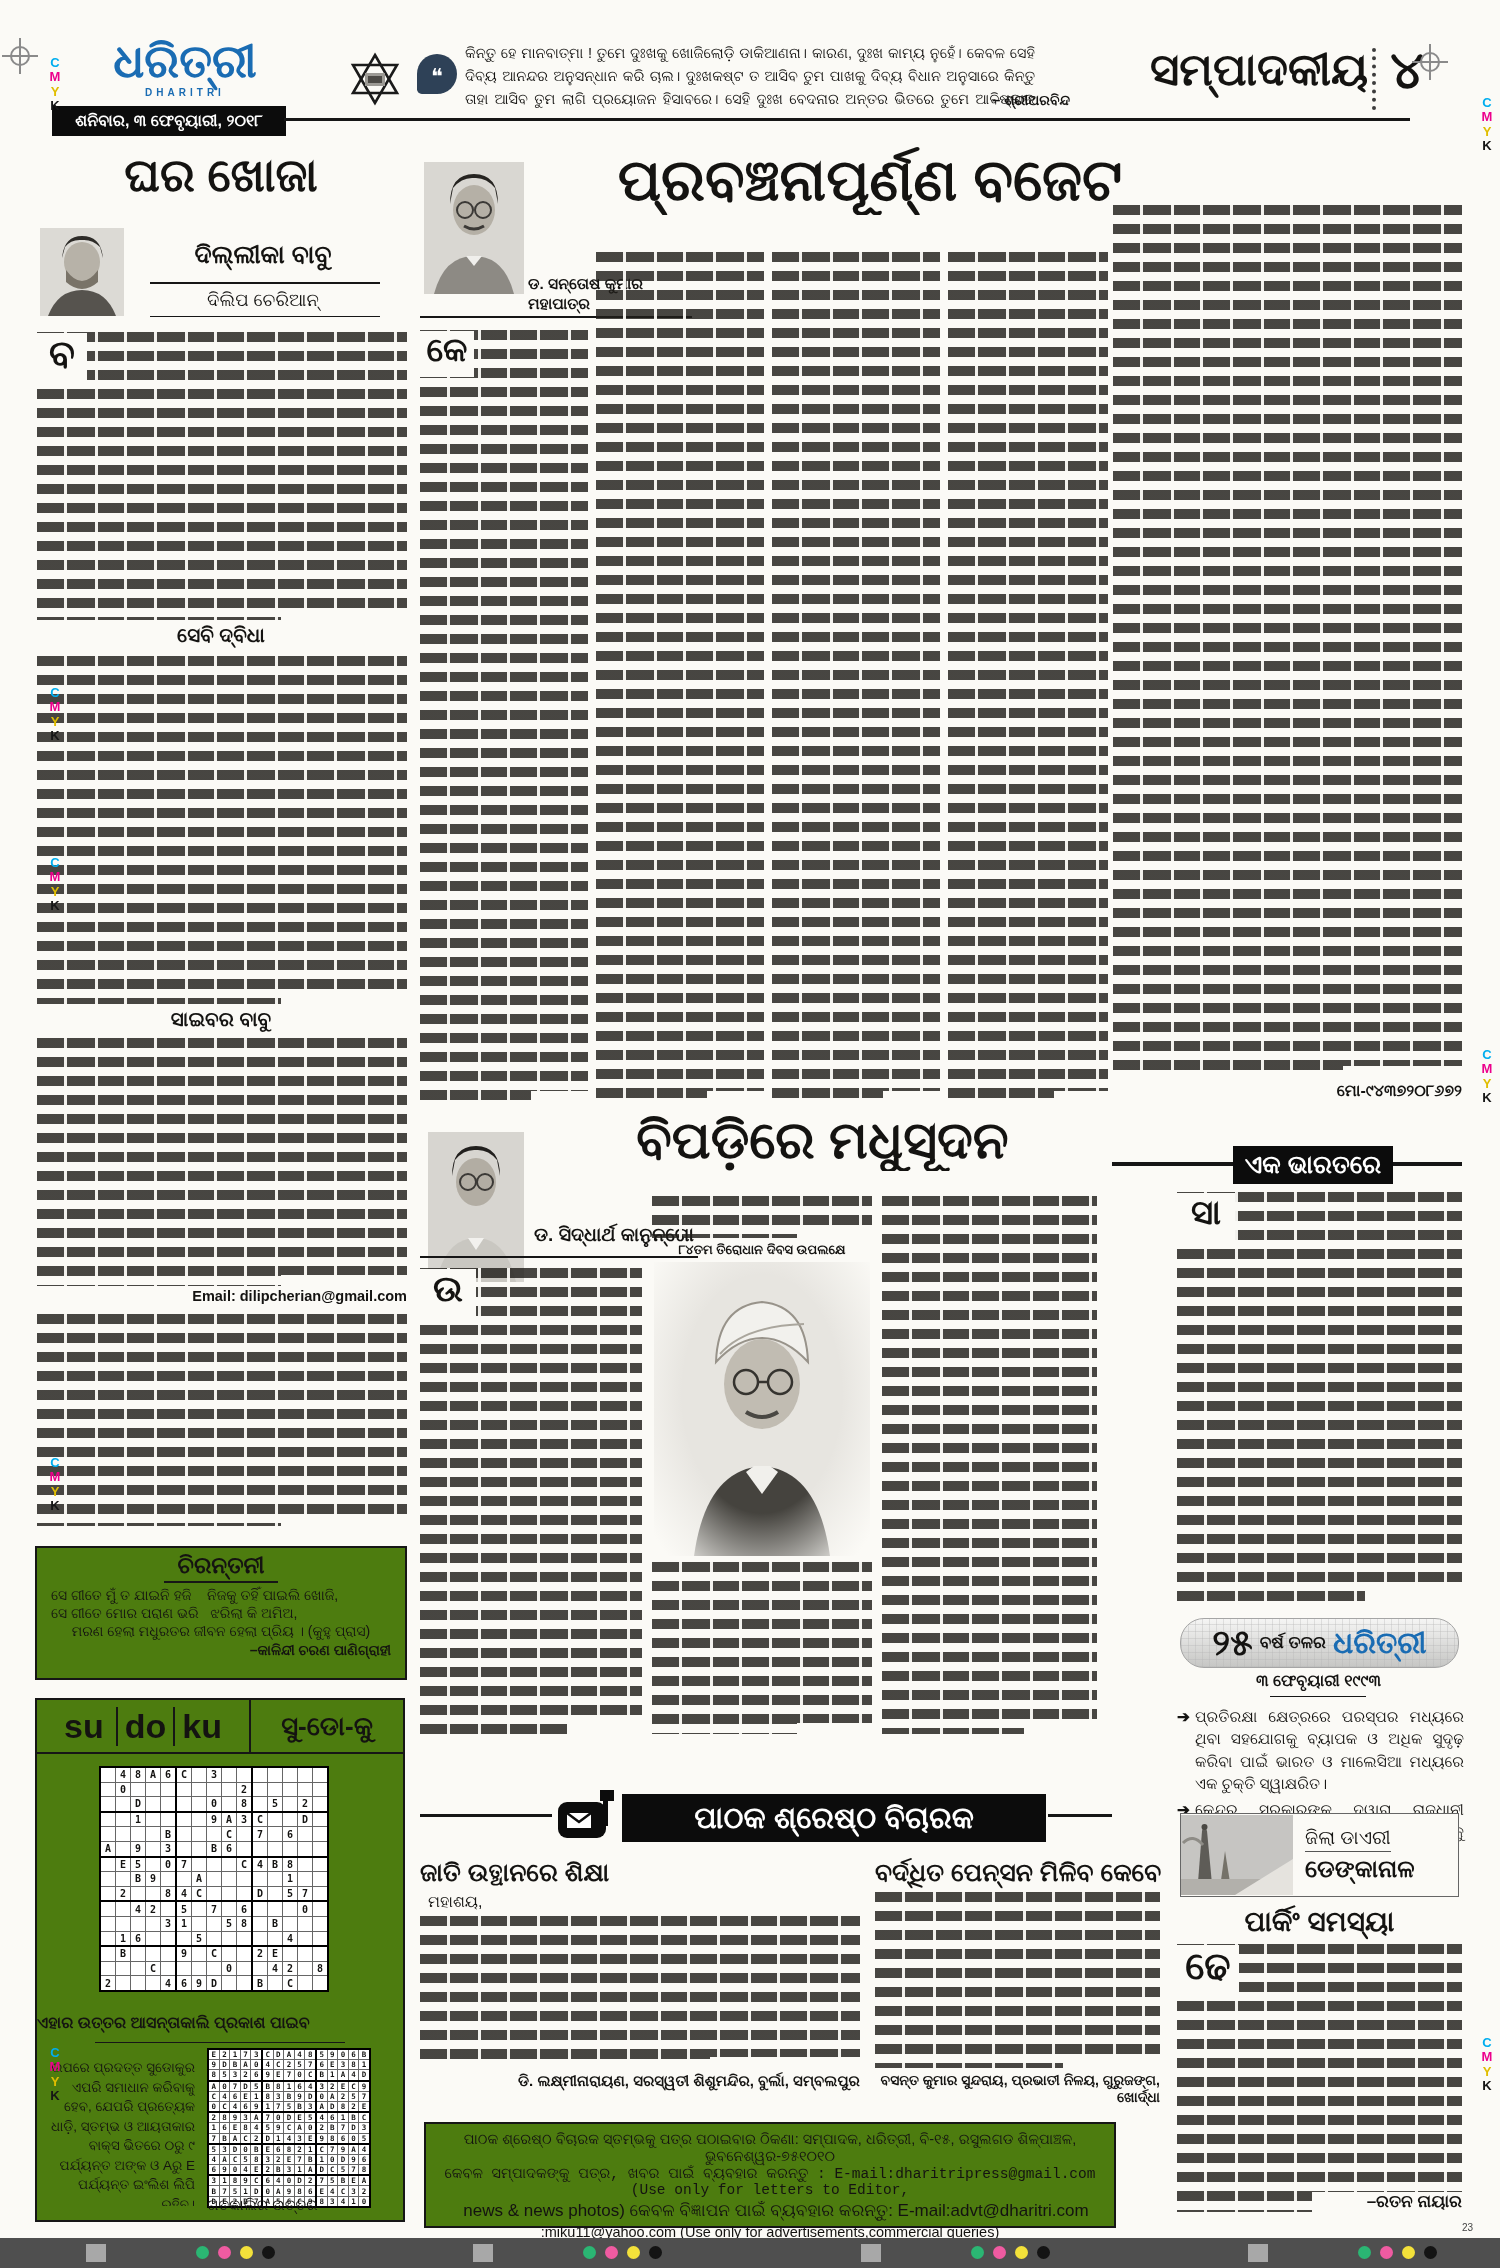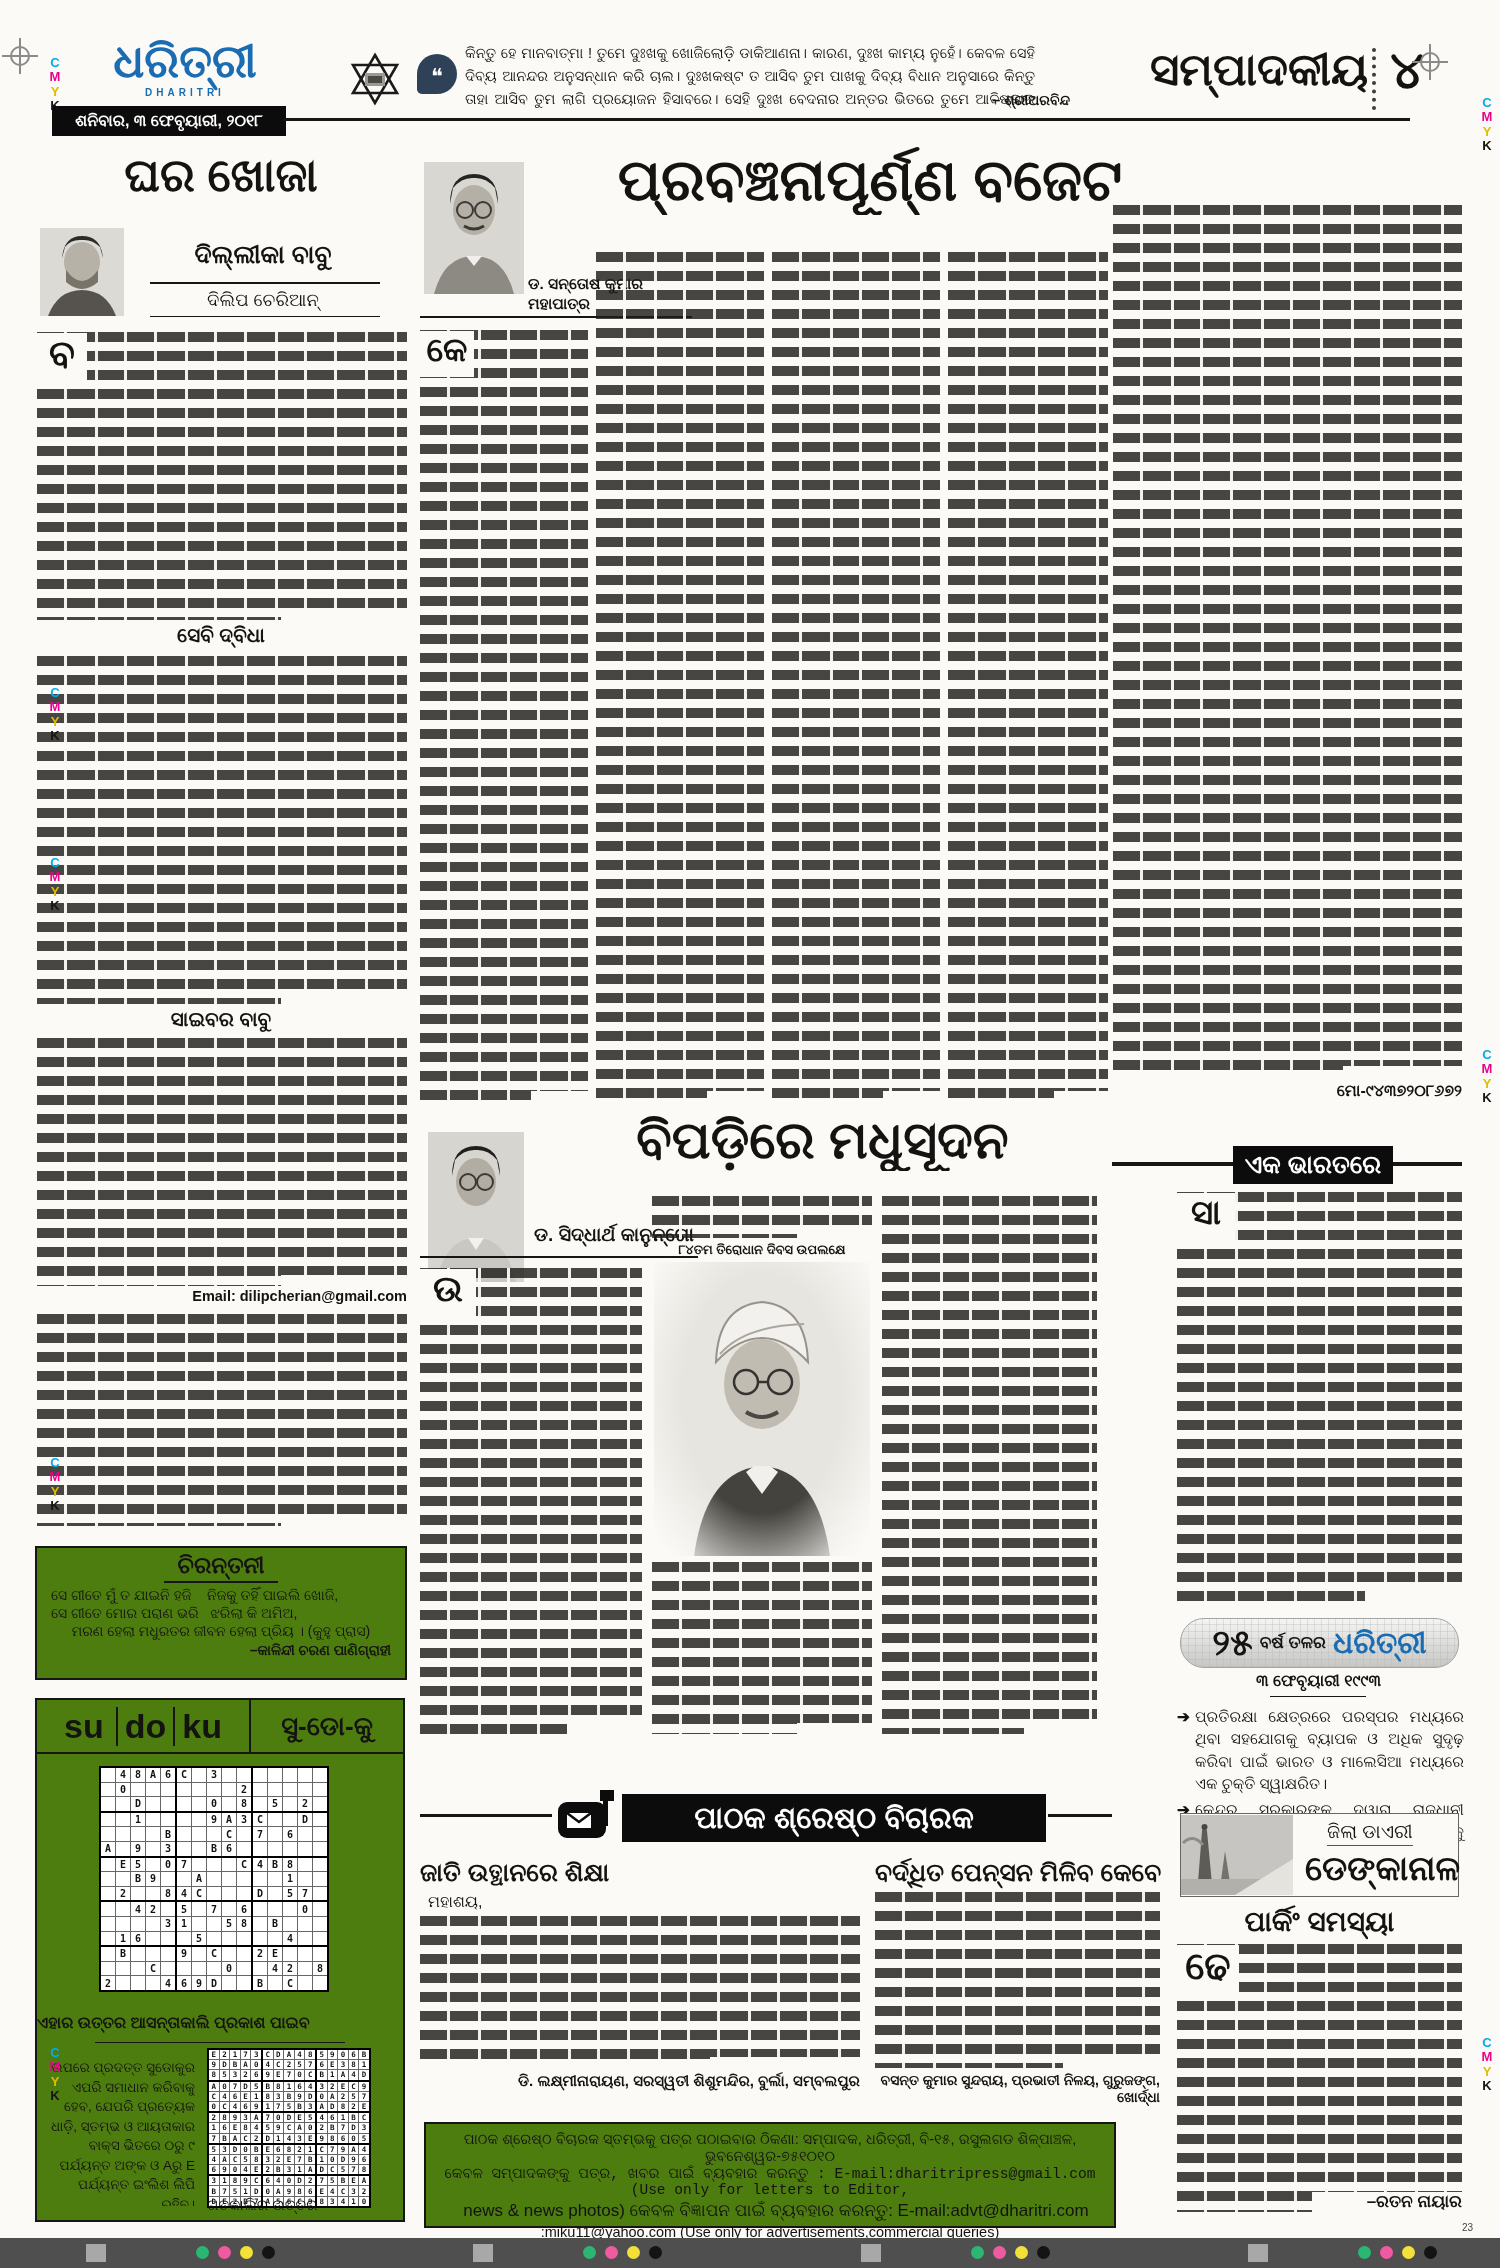--- a/index.html
+++ b/index.html
@@ -761,22 +761,22 @@
     <svg width="112" height="80" viewBox="0 0 112 80" style="flex:none;">
       <rect width="112" height="80" fill="#c6c5c2"></rect>
       <path d="M16 80 L21 16 Q23 8 26 16 L32 80 Z" fill="#5e5c57"></path>
       <circle cx="23.5" cy="12" r="3" fill="#4a4843"></circle>
       <path d="M38 80 L44 36 L51 80 Z" fill="#757269"></path>
       <rect x="0" y="64" width="112" height="16" fill="#b2b0ab"></rect>
       <path d="M54 80 L112 44 L112 80 Z" fill="#e5e3de"></path>
       <path d="M2 28 Q12 18 22 30" stroke="#8e8c86" stroke-width="3" fill="none"></path>
     </svg>
     <div style="padding-left:12px;">
-      <div style="display:inline-block;font-size:19px;border-bottom:1px solid #555;padding-bottom:2px;margin-left:22px;">ଜିଲା ଡାଏରୀ</div>
-      <div style="font-size:34px;font-weight:800;margin-top:3px;">ଡେଙ୍କାନାଳ</div>
+      <div style="display:inline-block;font-size:19px;border-bottom:1px solid #555;padding-bottom:2px;">ଜିଲା ଡାଏରୀ</div>
+      <div style="font-size:24px;font-weight:800;margin-top:3px;">ଡେଙ୍କାନାଳ</div>
     </div>
   </div>
 
   <div class="abs hl" style="left:1177px;top:1906px;width:285px;font-size:28px;">ପାର୍କିଂ ସମସ୍ୟା</div>
   <div class="ft" style="left:1177px;top:1944px;width:285px;height:268px;"></div>
   <div class="dropcap" style="left:1177px;top:1945px;width:62px;height:50px;font-size:38px;">ଢେ</div>
   <div class="abs sig" style="left:1312px;top:2192px;width:150px;font-size:17px;background:#fbfaf6;z-index:3;">–ରତନ ନାୟାର</div>
 
   <div class="abs" style="left:1462px;top:2222px;width:30px;font-size:10px;color:#444;">23</div>
   <div class="abs" id="bottom-bar" style="left:0;top:2238px;width:1500px;height:30px;background:#4f4f4f;">

